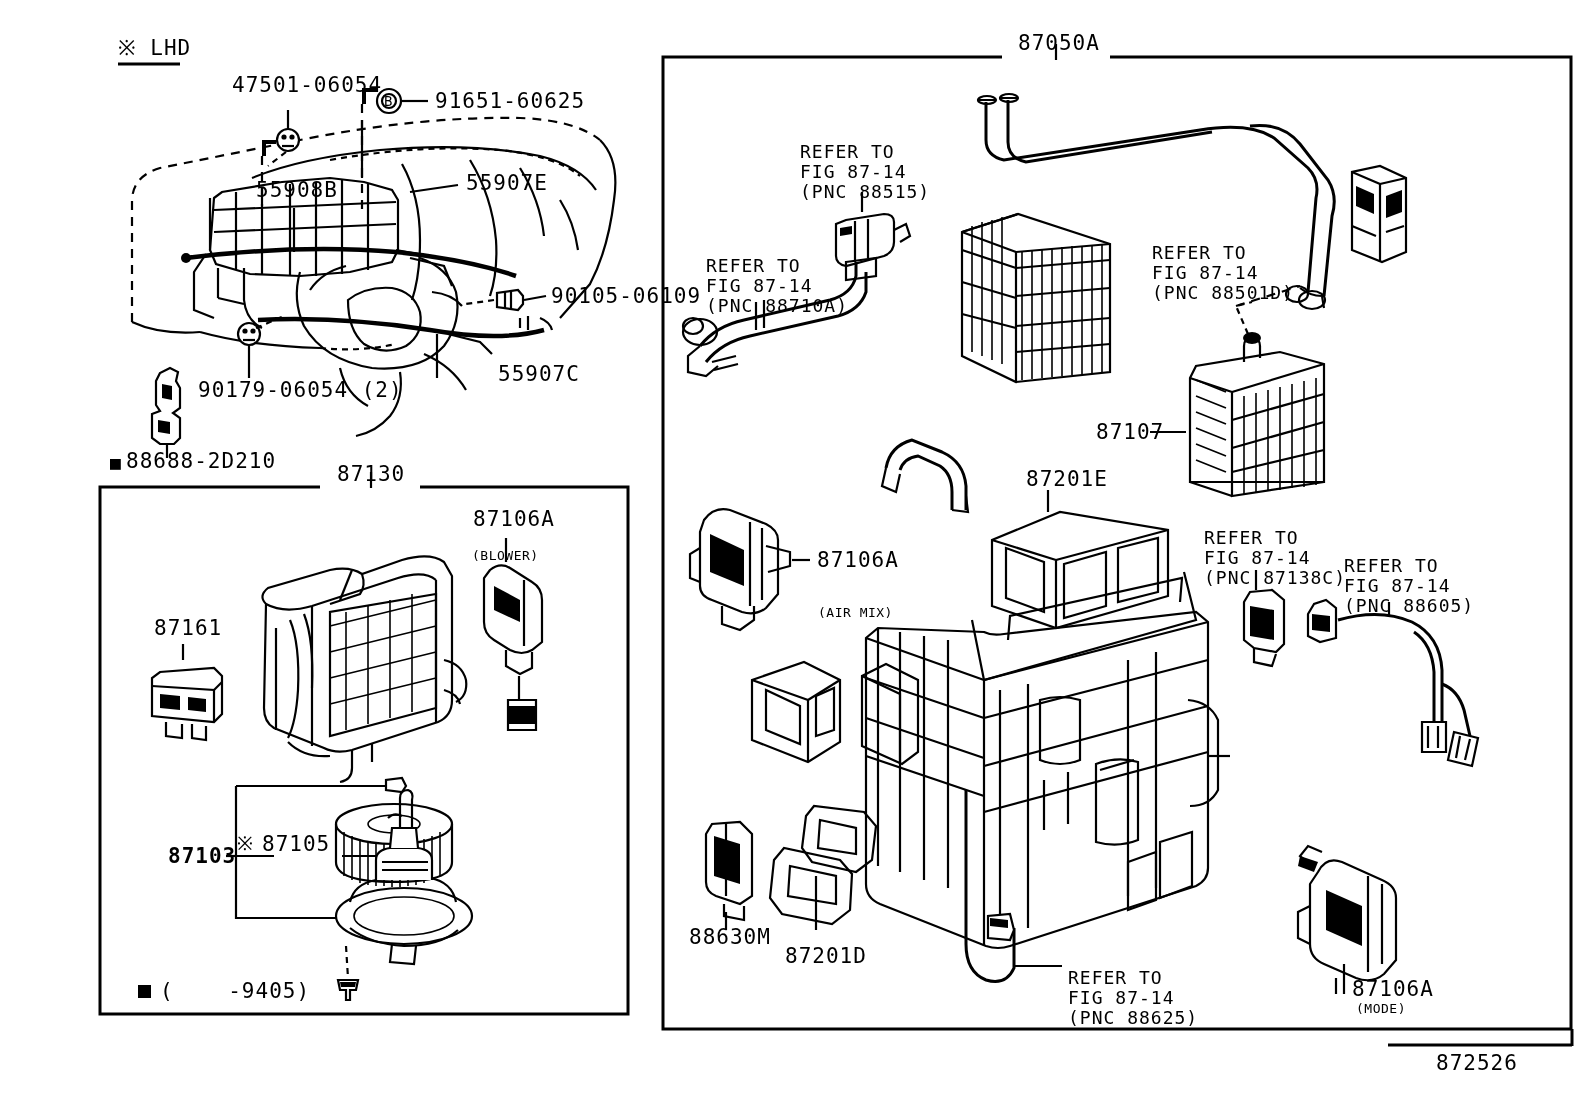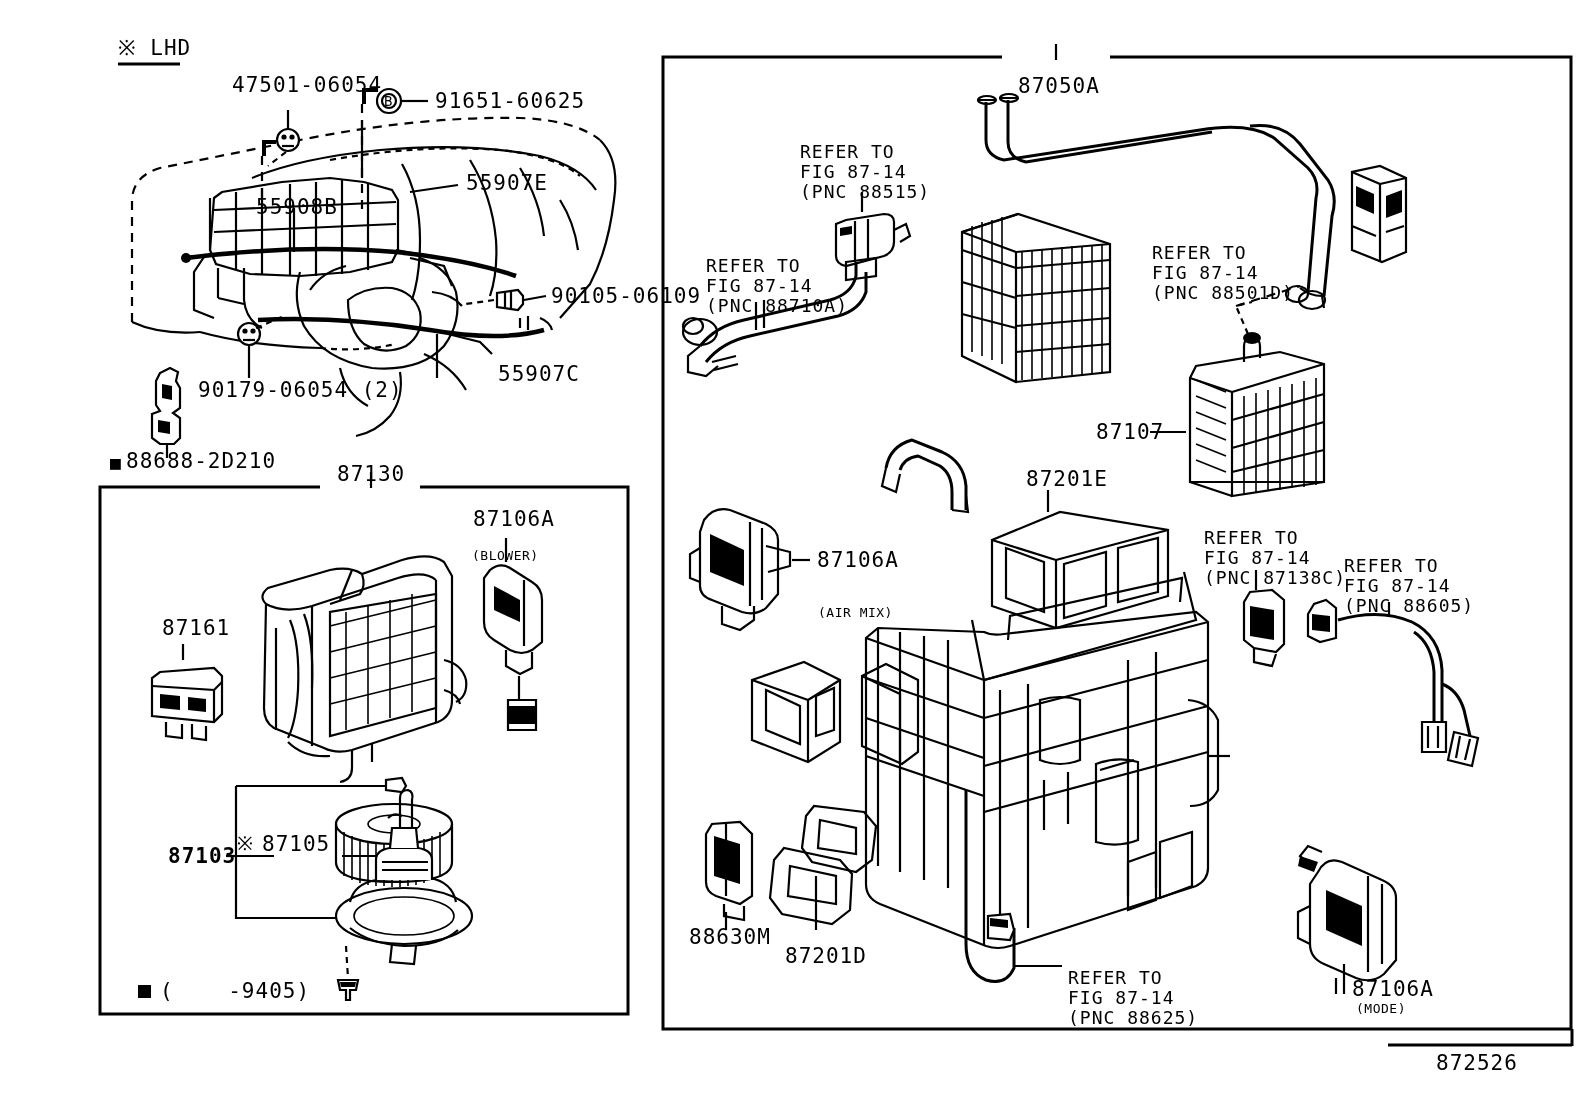--- a/index.html
+++ b/index.html
@@ -409,36 +409,36 @@
   <line class="ln w2" x1="1572" y1="1029" x2="1572" y2="1046"></line>
 
 </svg>
 
 <div class="lbl big" style="left:118px;top:37px;"><span>※</span> <span>LHD</span></div>
 
 <div class="lbl big" style="left:232px;top:74px;">47501-06054</div>
 <div class="lbl big" style="left:435px;top:90px;">91651-60625</div>
 <div class="lbl sub" style="left:384px;top:94px;font-size:14px;">B</div>
 <div class="lbl big" style="left:466px;top:172px;">55907E</div>
-<div class="lbl big" style="left:256px;top:196px;">55908B</div>
+<div class="lbl big" style="left:256px;top:179px;">55908B</div>
 <div class="lbl big" style="left:551px;top:285px;">90105-06109</div>
 <div class="lbl big" style="left:498px;top:363px;">55907C</div>
 <div class="lbl big" style="left:198px;top:379px;">90179-06054 (2)</div>
 <div class="lbl big" style="left:126px;top:450px;">88688-2D210</div>
 
 <div class="lbl big" style="left:337px;top:463px;text-align:center;">87130</div>
-<div class="lbl big" style="left:154px;top:617px;margin-left:8px;">87161</div>
+<div class="lbl big" style="left:154px;top:617px;">87161</div>
 <div class="lbl big" style="left:473px;top:508px;">87106A</div>
 <div class="lbl sub" style="left:472px;top:549px;">(BLOWER)</div>
 <div class="lbl big" style="left:168px;top:845px;font-weight:bold;">87103</div>
 <div class="lbl big" style="left:262px;top:833px;">87105</div>
 <div class="lbl big" style="left:237px;top:833px;font-size:19px;">※</div>
 <div class="lbl big" style="left:160px;top:980px;">(    -9405)</div>
 
-<div class="lbl big" style="left:1018px;top:32px;margin-top:43px;">87050A</div>
+<div class="lbl big" style="left:1018px;top:32px;">87050A</div>
 
 <div class="lbl ref" style="left:800px;top:142px;"><span>REFER TO</span><br><span>FIG 87-14</span><br><span>(PNC 88515)</span></div>
 
 <div class="lbl ref" style="left:706px;top:256px;"><span>REFER TO</span><br><span>FIG 87-14</span><br><span>(PNC 88710A)</span></div>
 
 <div class="lbl ref" style="left:1152px;top:243px;"><span>REFER TO</span><br><span>FIG 87-14</span><br><span>(PNC 88501D)</span></div>
 
 <div class="lbl big" style="left:1096px;top:421px;">87107</div>
 
 <div class="lbl big" style="left:817px;top:549px;">87106A</div>

